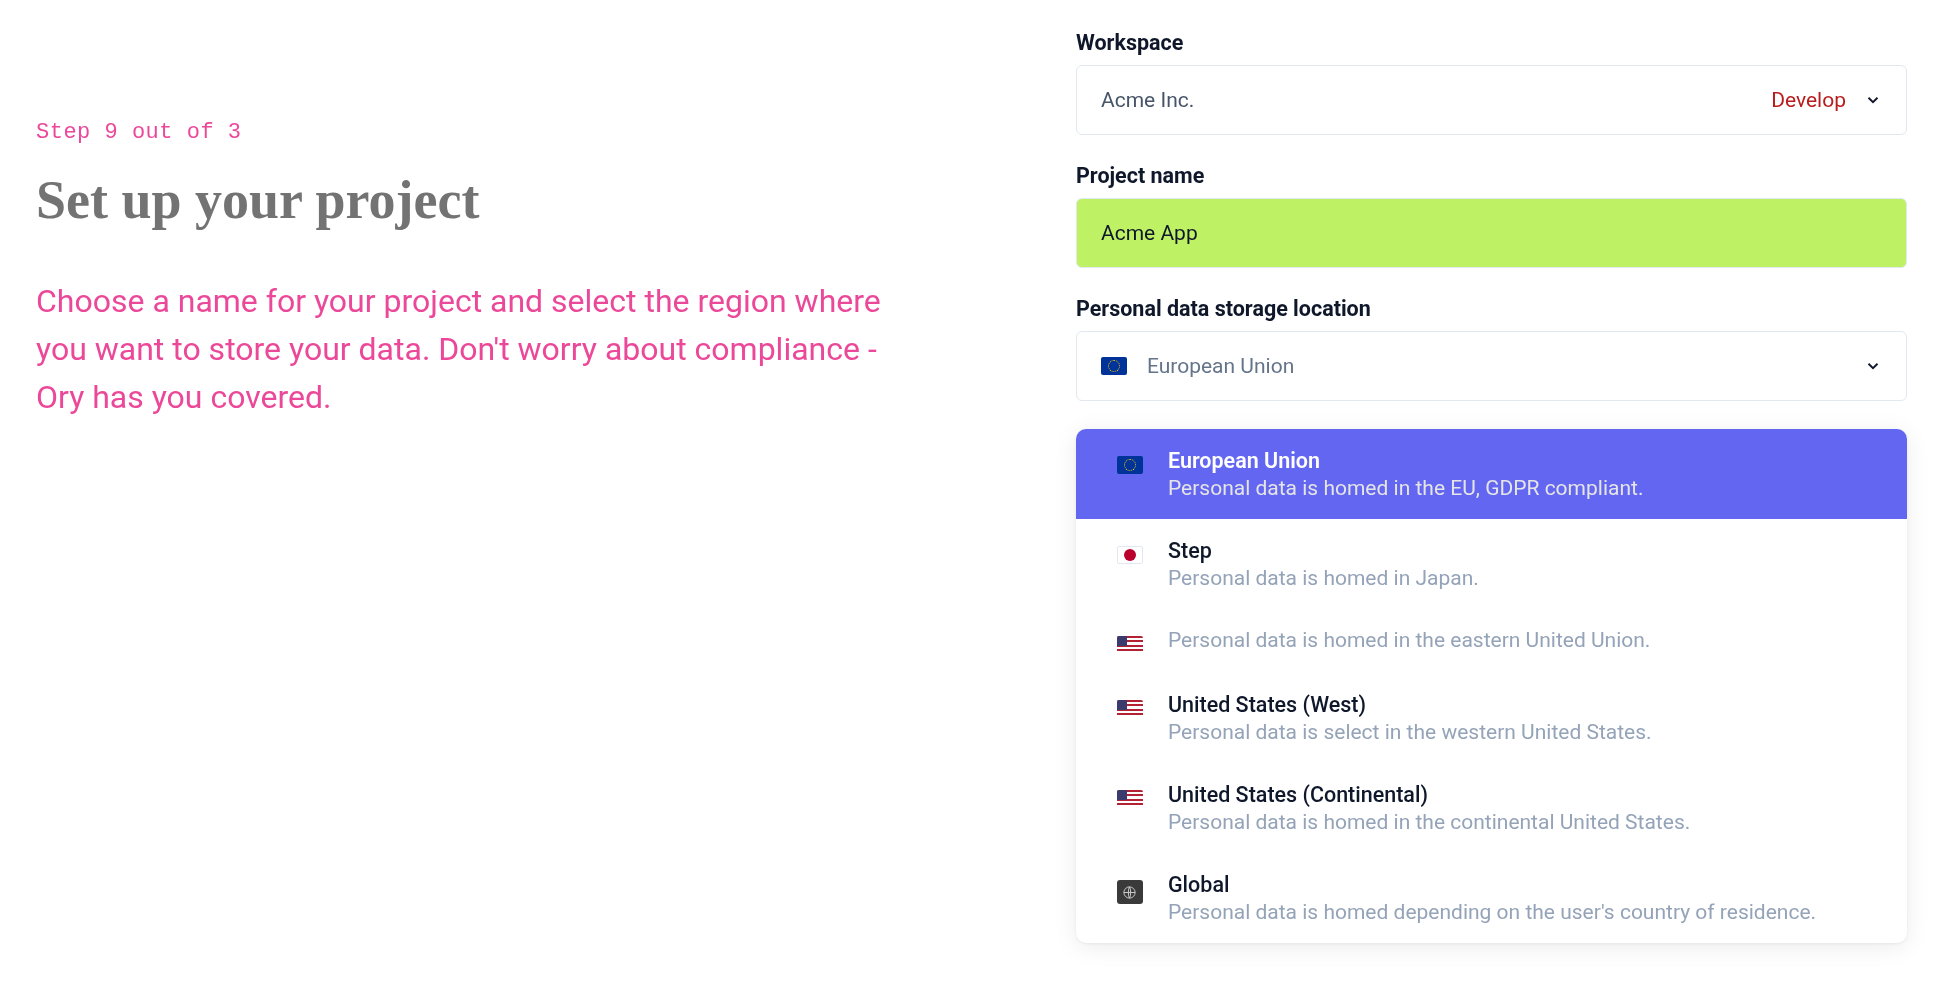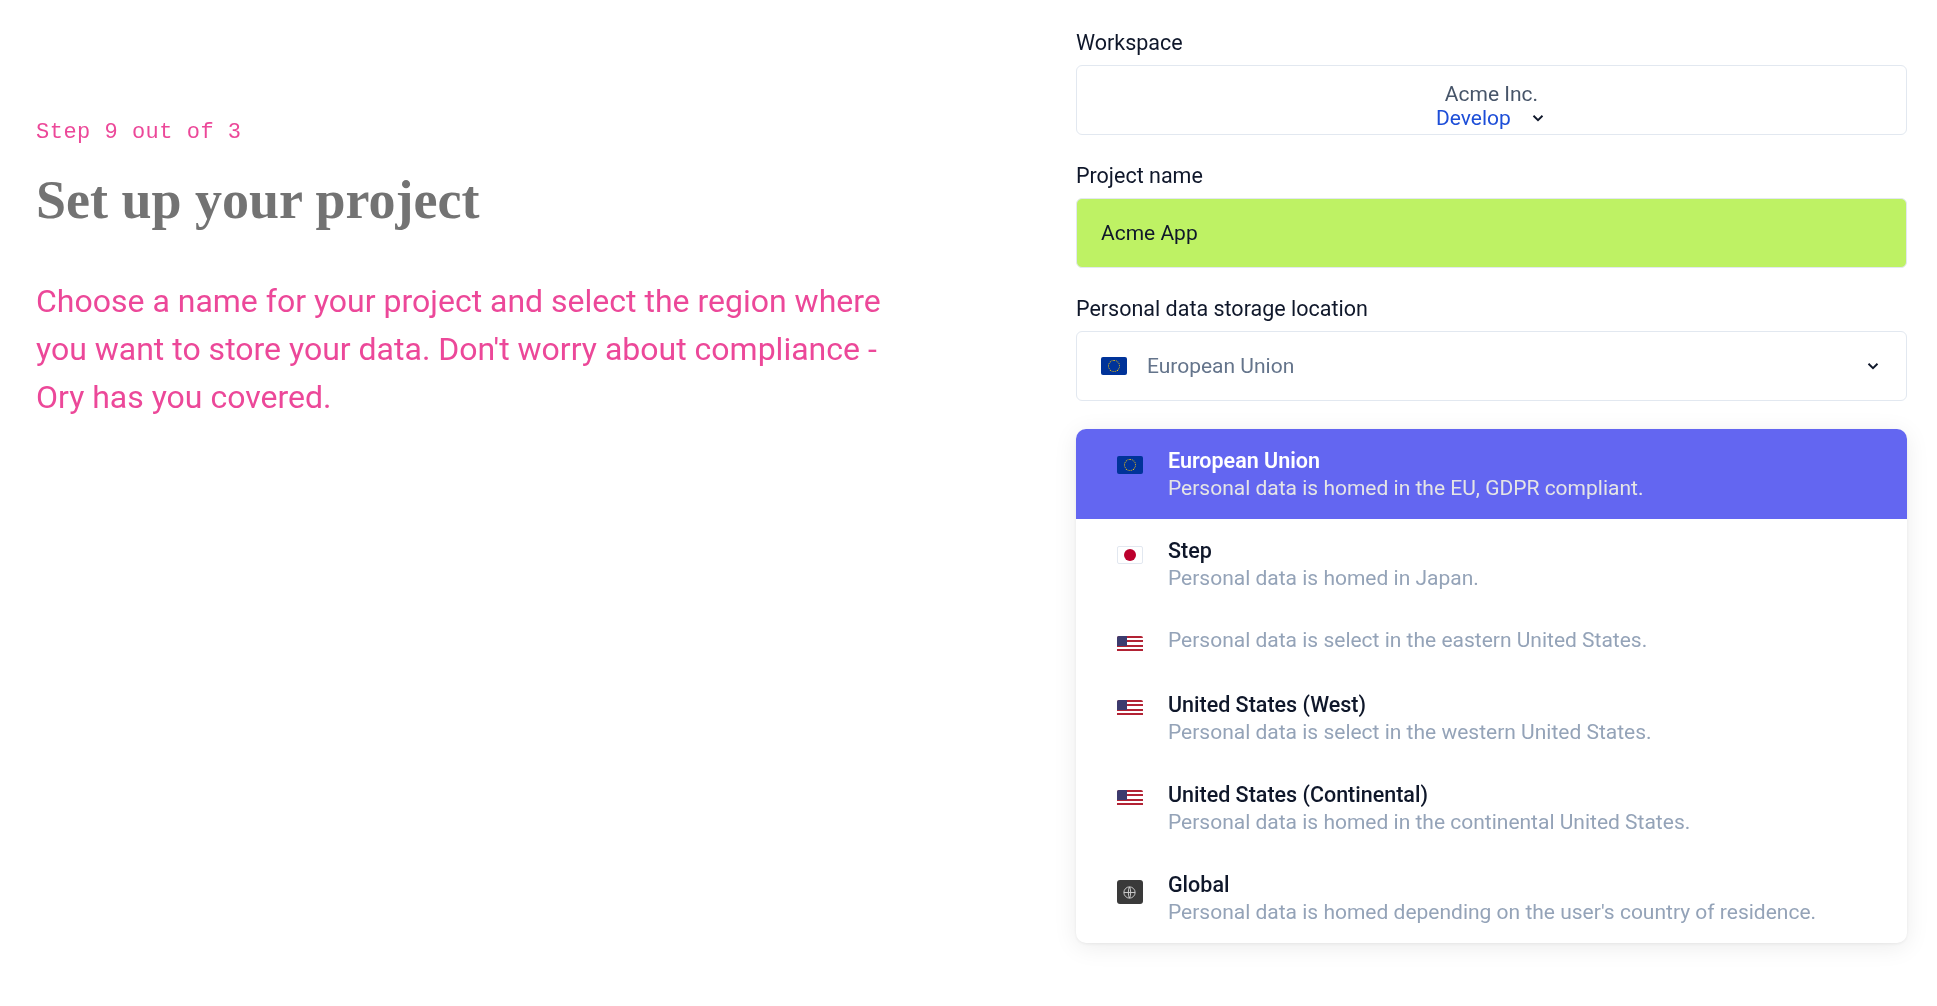--- a/index.html
+++ b/index.html
@@ -56,49 +56,48 @@
       max-width: 870px;
     }
 
     .form-group {
       margin-bottom: 28px;
     }
 
     .form-label {
       display: block;
       font-size: 21.5px;
-      font-weight: 400;
+      font-weight: 700;
       color: #0f172a;
       margin-bottom: 10px;
     }
 
     .select-field {
       display: flex;
       align-items: center;
       justify-content: space-between;
       width: 100%;
       height: 70px;
-      padding: 16px 24px;
+      padding: 8px 24px;
       border: 1px solid #e2e8f0;
       border-radius: 6px;
       font-size: 21px;
       color: #475569;
       background: #fff;
       cursor: pointer;
-      flex-direction: column;
     }
 
     .select-right {
       display: flex;
       align-items: center;
       gap: 18px;
     }
 
     .select-badge {
-      color: #1d4ed8;
+      color: #b91c1c;
       font-size: 21px;
     }
 
     .chevron-down {
       width: 18px;
       height: 18px;
       display: inline-flex;
       align-items: center;
       justify-content: center;
     }
@@ -345,21 +344,21 @@
             <div class="option-content">
               <div class="option-title">Step</div>
               <div class="option-description">Personal data is homed in Japan.</div>
             </div>
           </div>
           <div class="dropdown-option">
             <div class="flag-wrapper">
               <span class="flag flag-us"></span>
             </div>
             <div class="option-content">
-              <div class="option-description">Personal data is select in the eastern United States.</div>
+              <div class="option-description">Personal data is homed in the eastern United Union.</div>
             </div>
           </div>
           <div class="dropdown-option">
             <div class="flag-wrapper">
               <span class="flag flag-us"></span>
             </div>
             <div class="option-content">
               <div class="option-title">United States (West)</div>
               <div class="option-description">Personal data is select in the western United States.</div>
             </div>

